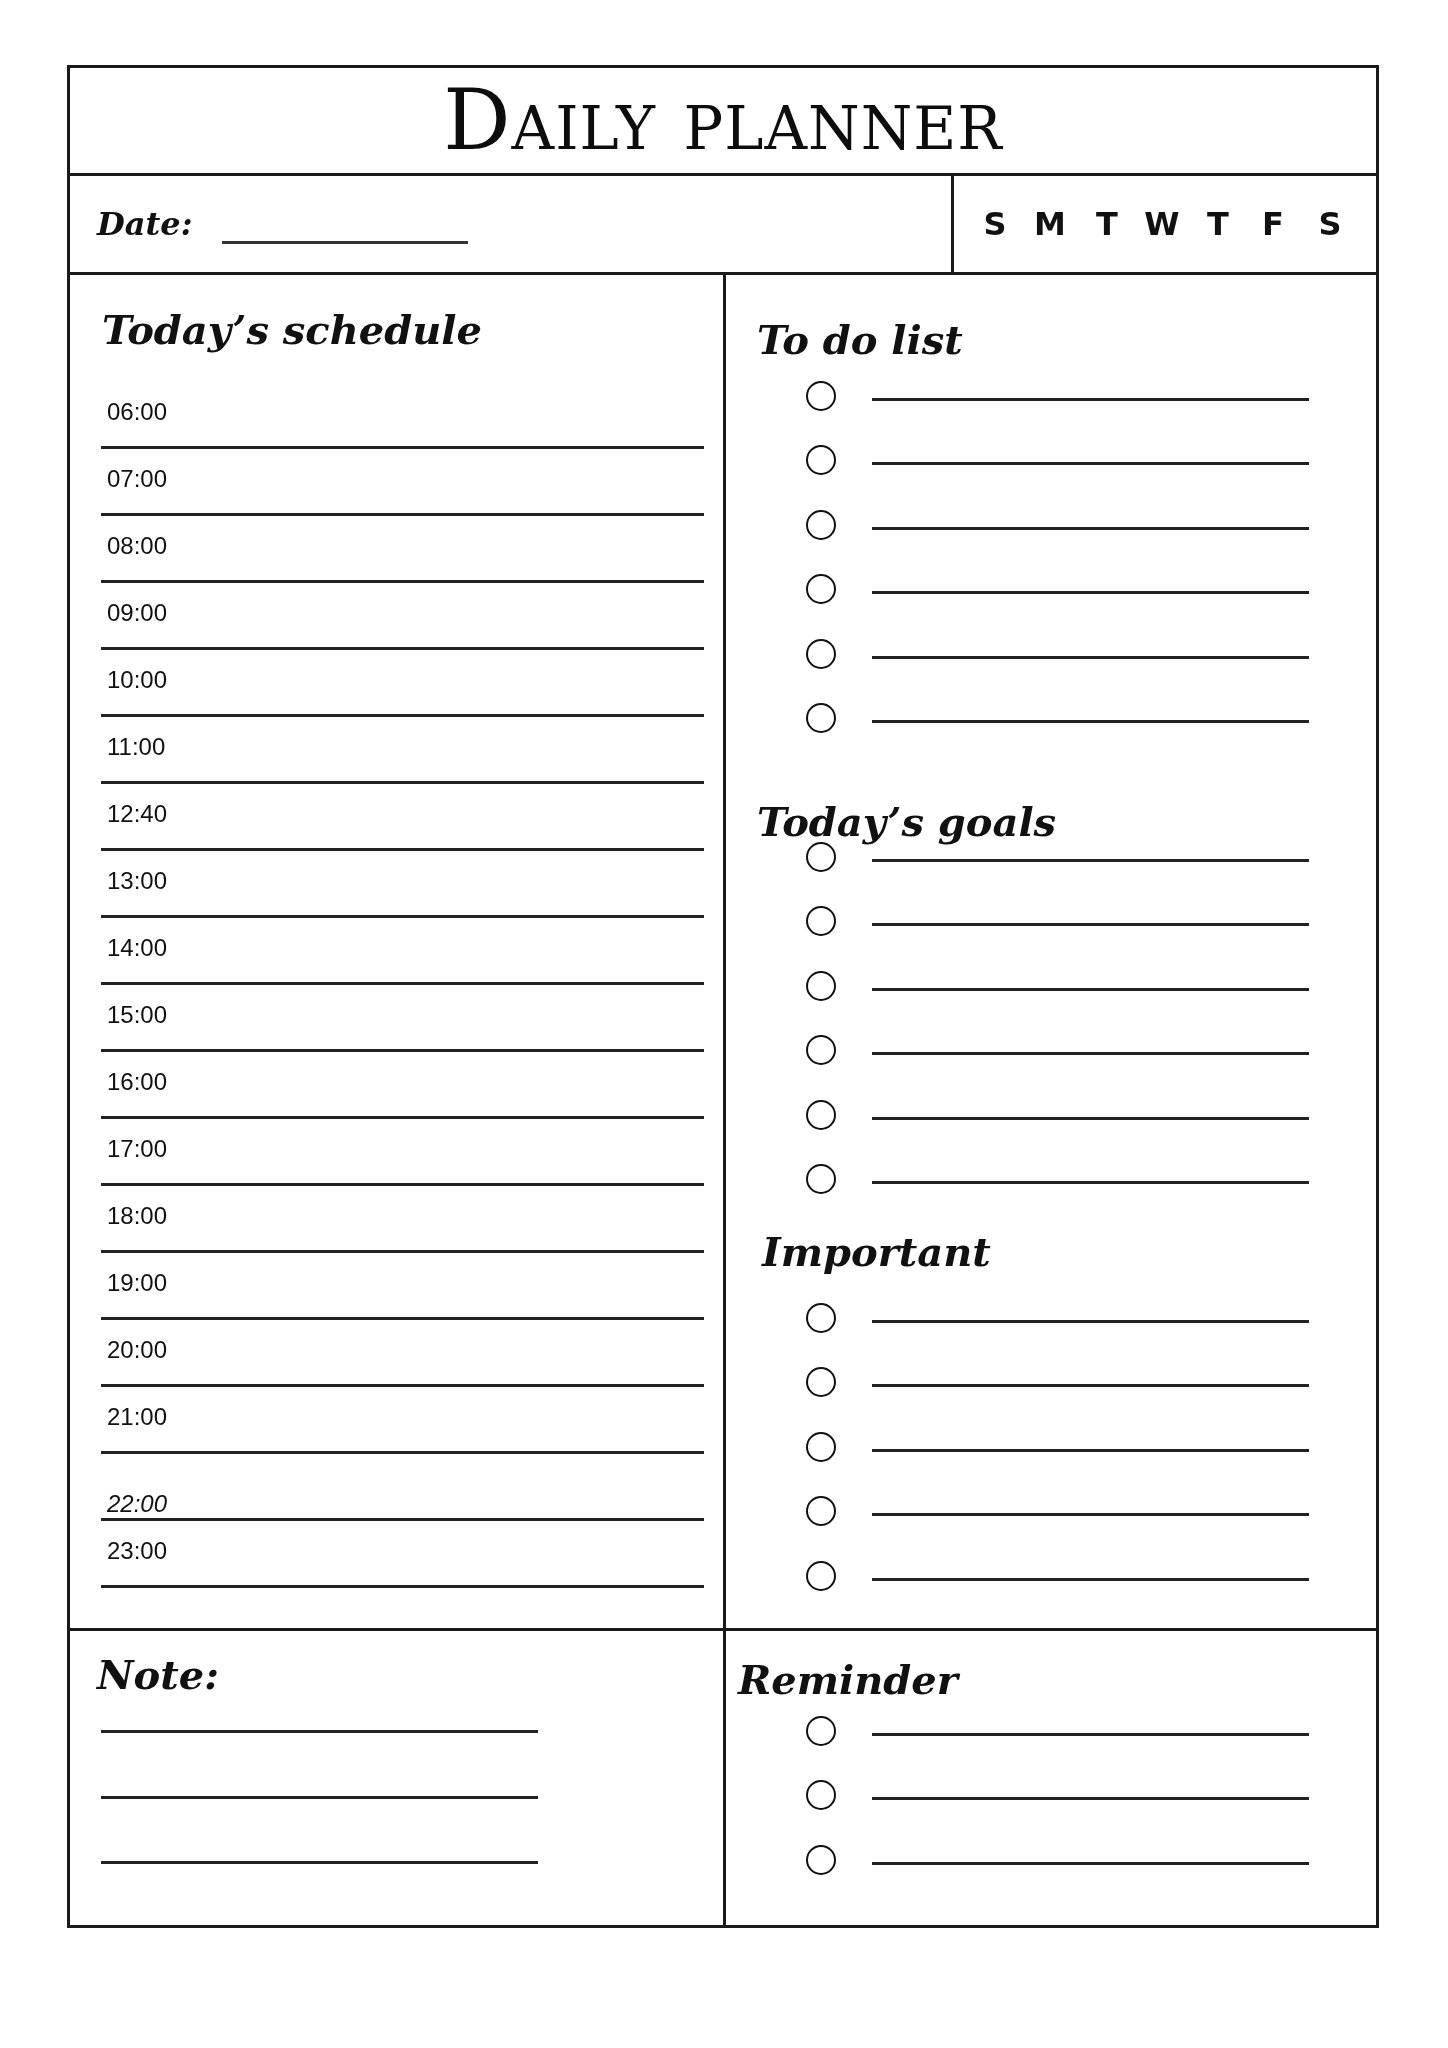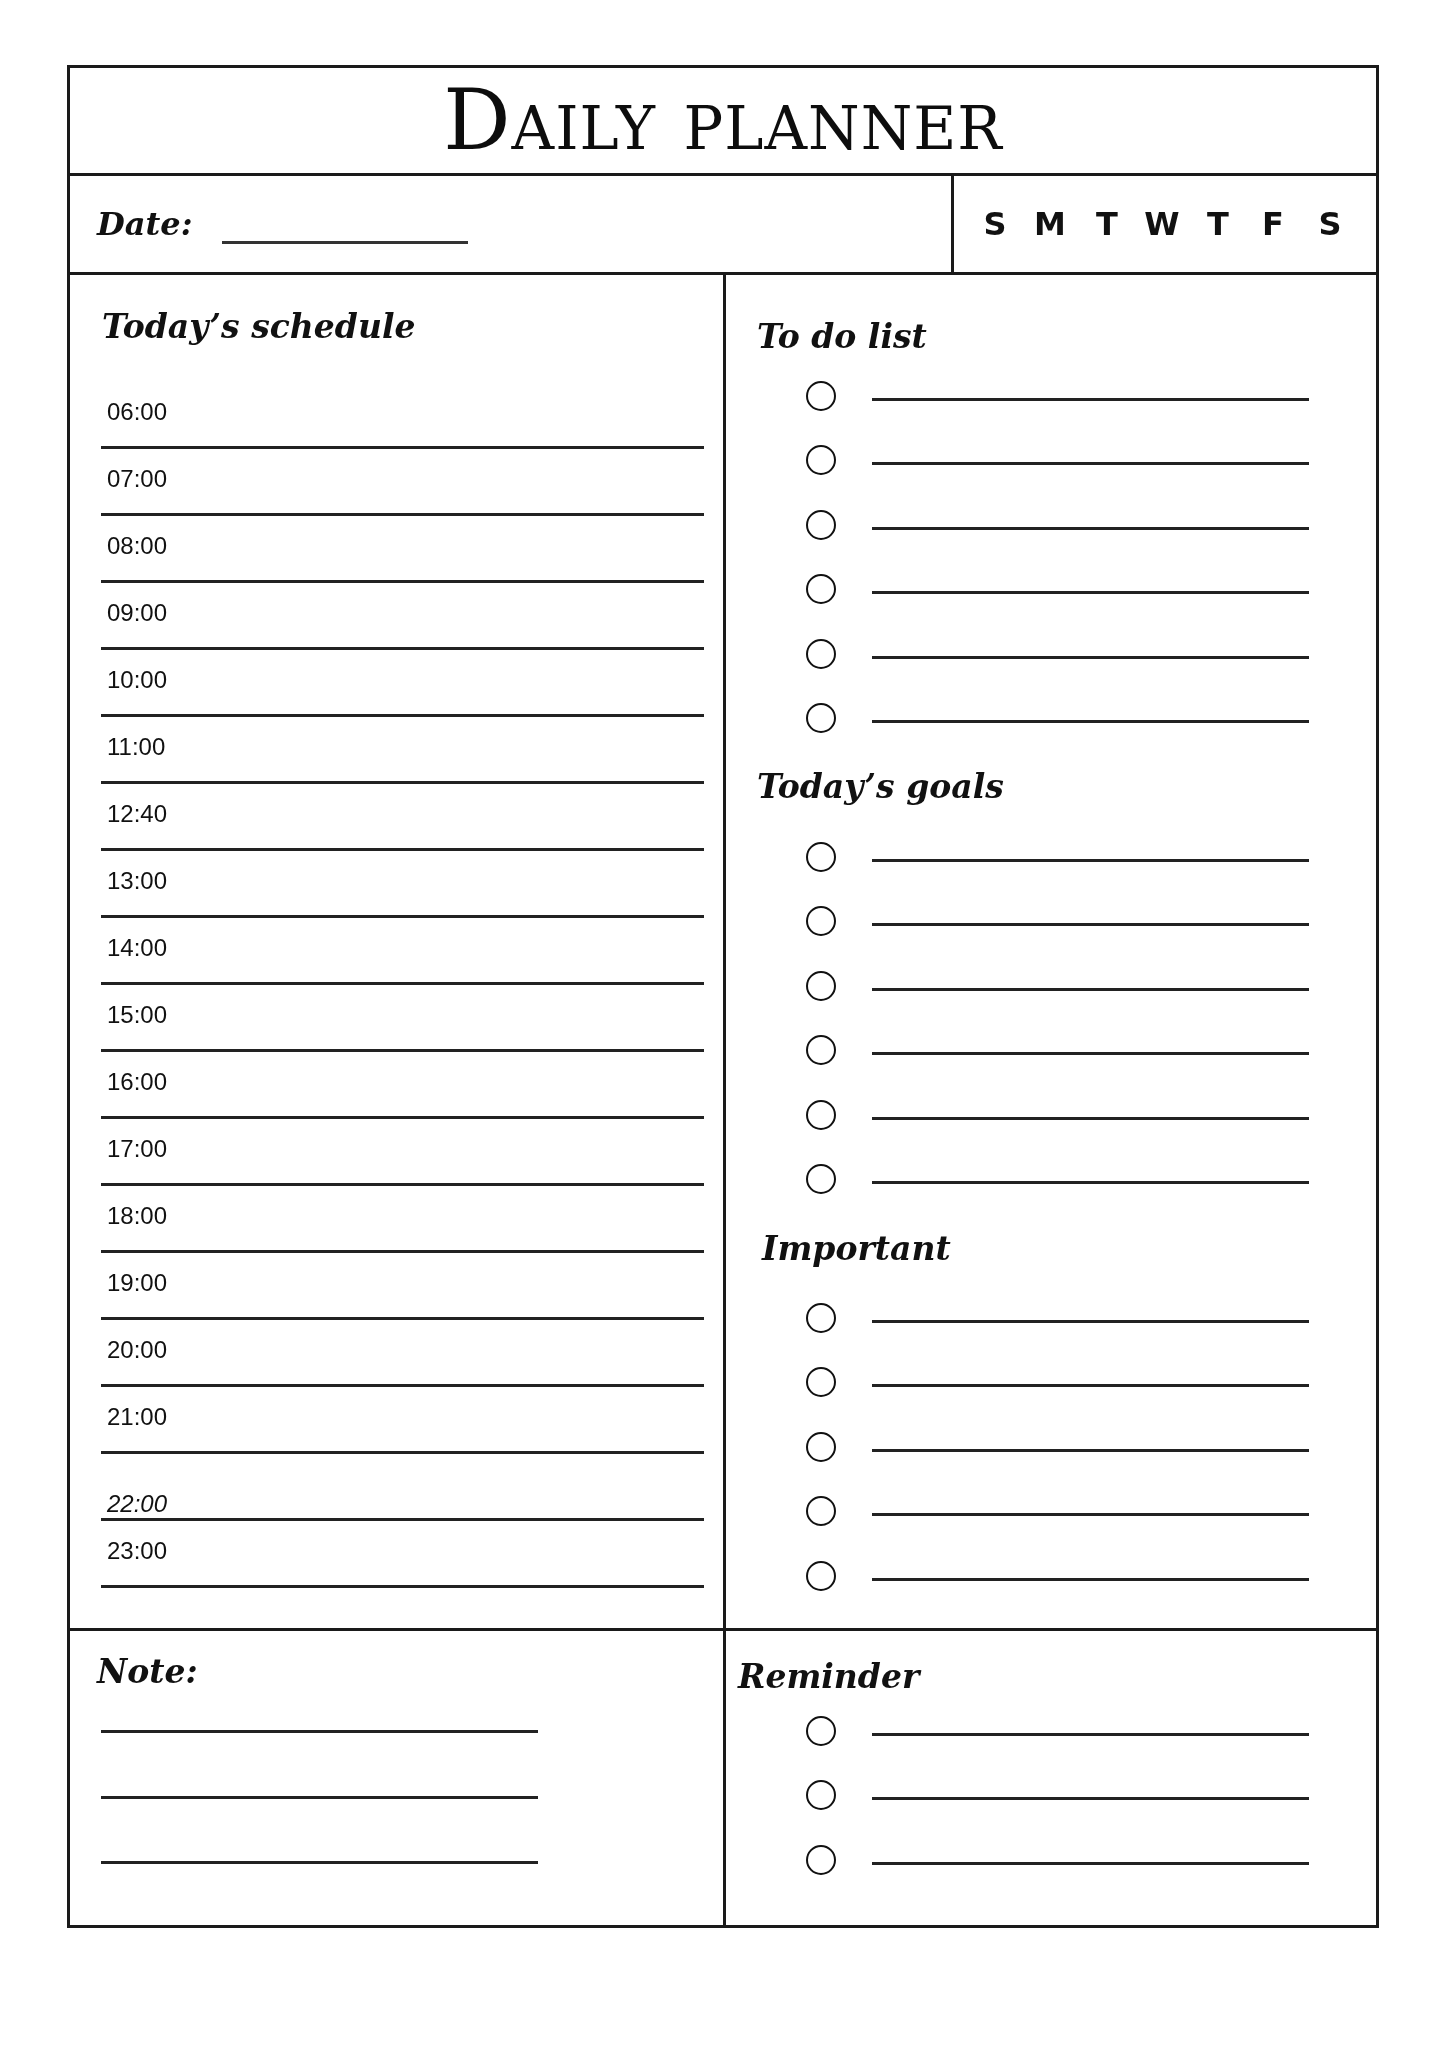--- a/index.html
+++ b/index.html
@@ -11,21 +11,21 @@
   .title {
     position: absolute; left: 67px; top: 65px; width: 1312px; height: 110px;
     display: flex; align-items: center; justify-content: center;
     font-family: "DejaVu Serif", "Liberation Serif", serif;
     font-variant: small-caps; font-size: 84px; letter-spacing: 1px; line-height: 1;
     color: #0d0d0d;
   }
   .script {
     position: absolute;
     font-family: "DejaVu Serif", "Liberation Serif", serif;
-    font-style: italic; font-weight: bold; font-size: 33px; line-height: 1;
+    font-style: italic; font-weight: bold; font-size: 40px; line-height: 1;
     color: #111;
     white-space: nowrap;
   }
   .date-underline { position: absolute; left: 222px; top: 241px; width: 246px; height: 3px; background: #333; }
   .days { position: absolute; left: 955px; top: 200px; width: 424px; height: 48px; }
   .day {
     position: absolute; top: 0; width: 40px; margin-left: -20px; text-align: center;
     font-family: "DejaVu Sans", "Liberation Sans", sans-serif; font-weight: bold; font-size: 32px; line-height: 48px;
     color: #111;
   }
@@ -123,21 +123,21 @@
     <div>
       <div class="circle" style="left: 806px; top: 638.6px;"></div>
       <div class="rule" style="left: 872px; width: 437px; top: 655.6px;"></div>
     </div>
     <div>
       <div class="circle" style="left: 806px; top: 703px;"></div>
       <div class="rule" style="left: 872px; width: 437px; top: 720px;"></div>
     </div>
   </div>
 
-<div class="script" style="left:757px;top:770px;">Today’s goals</div>
+<div class="script" style="left:757px;top:802px;">Today’s goals</div>
 <div id="goals-items">
     <div>
       <div class="circle" style="left: 806px; top: 842px;"></div>
       <div class="rule" style="left: 872px; width: 437px; top: 859px;"></div>
     </div>
     <div>
       <div class="circle" style="left: 806px; top: 906.4px;"></div>
       <div class="rule" style="left: 872px; width: 437px; top: 923.4px;"></div>
     </div>
     <div>

